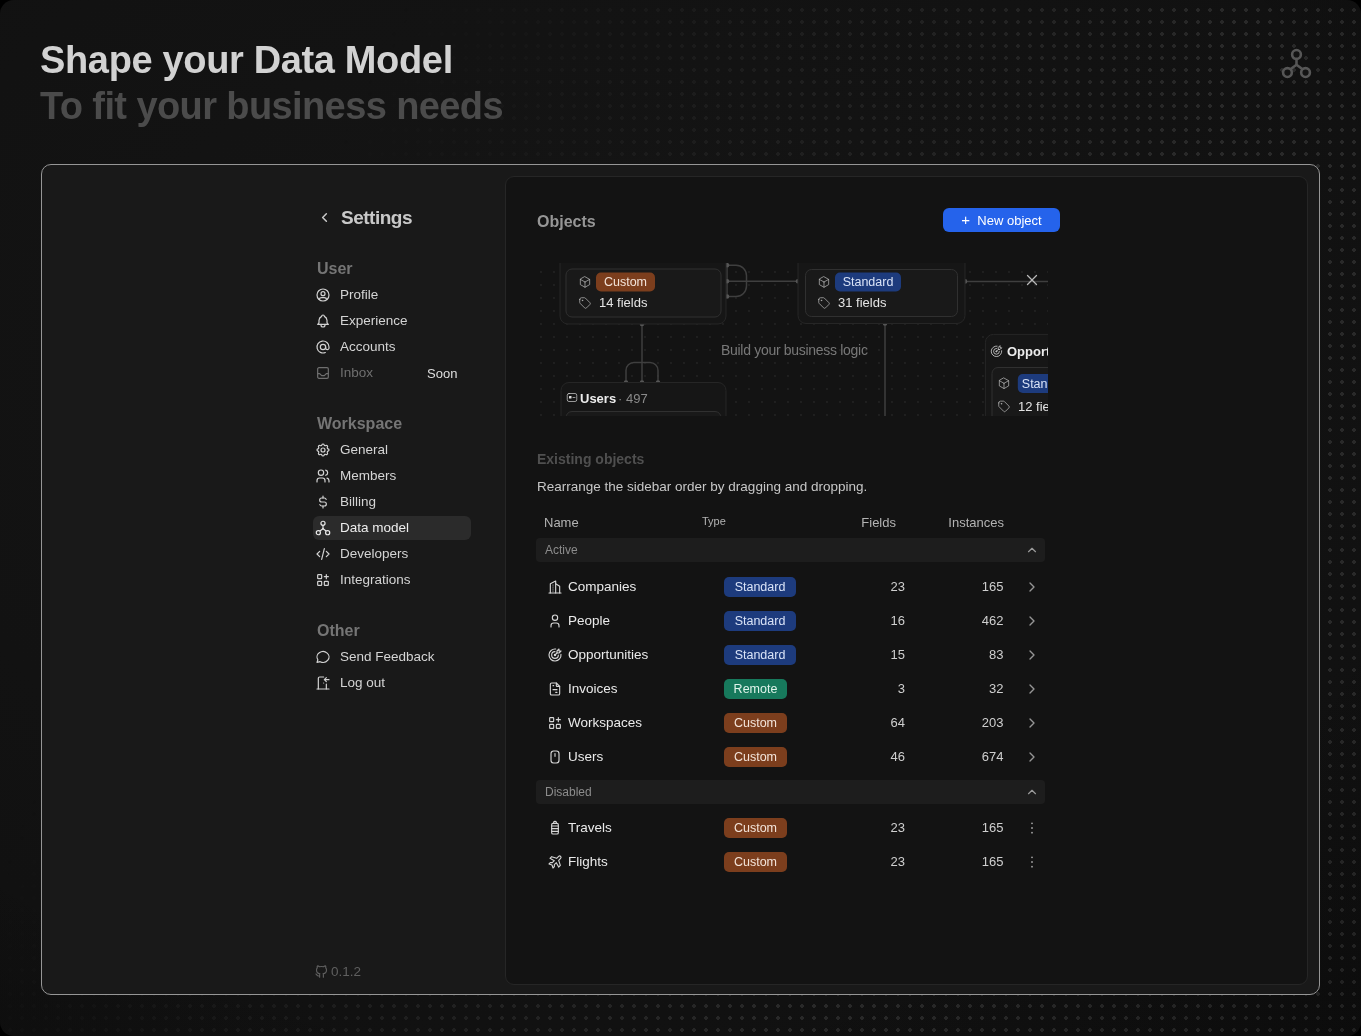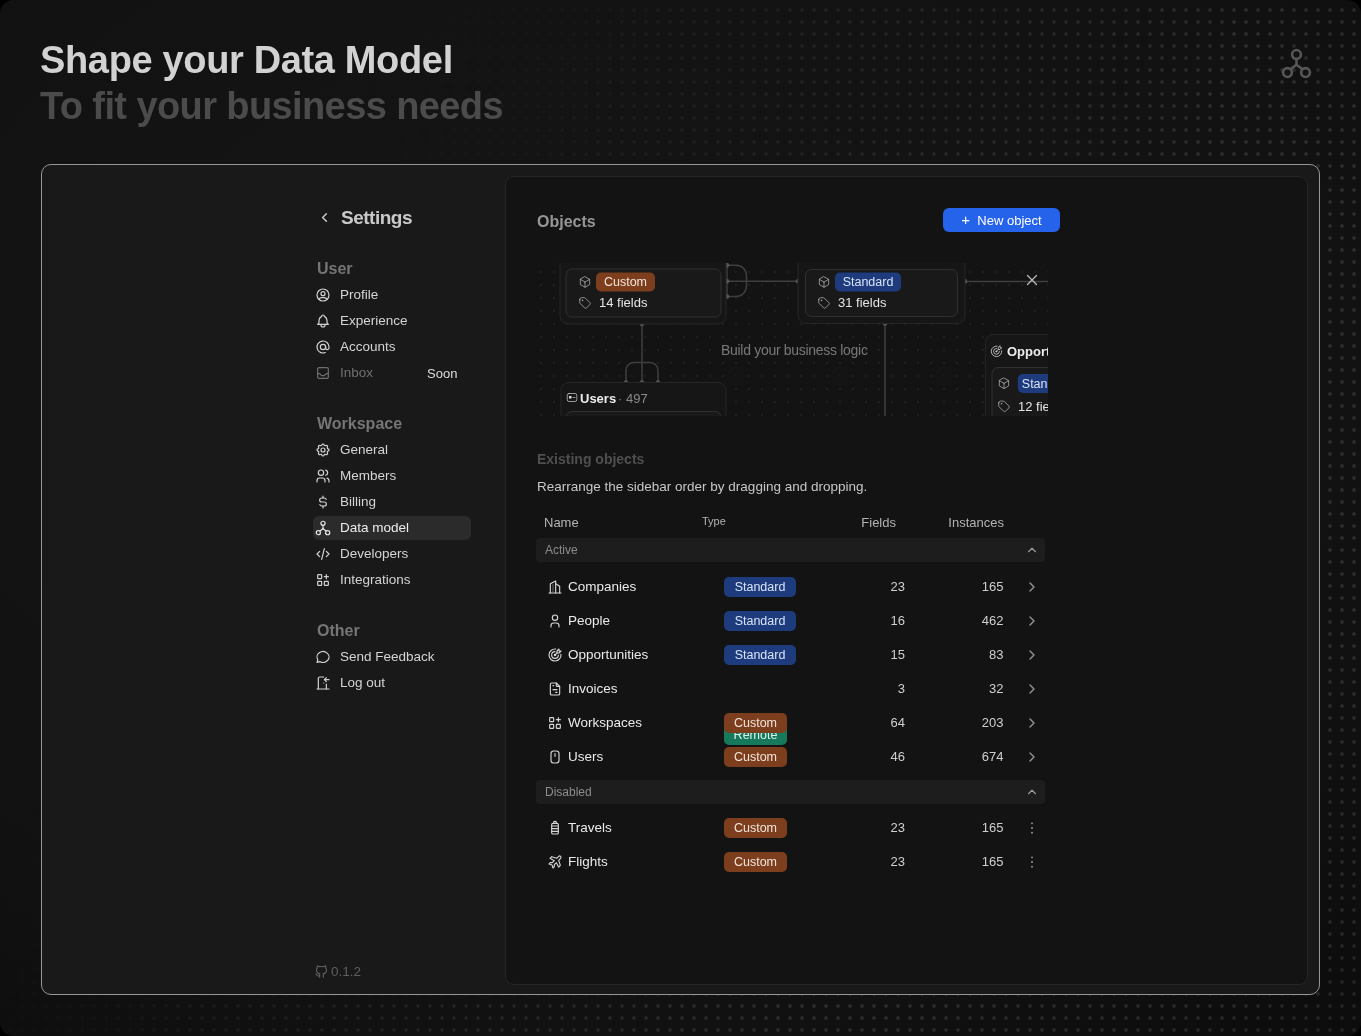--- a/index.html
+++ b/index.html
@@ -320,21 +320,21 @@
       <path d="M9 6l6 6l-6 6"></path>
     </svg>
   <svg class="ic ri" style="left:547px; top:681px;" viewBox="0 0 24 24">
       <path d="M14 3v4a1 1 0 0 0 1 1h4"></path>
       <path d="M17 21h-10a2 2 0 0 1 -2 -2v-14a2 2 0 0 1 2 -2h7l5 5v11a2 2 0 0 1 -2 2z"></path>
       <path d="M9 7l1 0"></path>
       <path d="M9 13l6 0"></path>
       <path d="M13 17l2 0"></path>
     </svg>
   <div class="t rname" style="left:568px; top:680px; line-height:18px;">Invoices</div>
-  <div class="badge b-rem" style="left:724px; top:679px; width:63px;margin-top:46px;">Remote</div>
+  <div class="badge b-rem" style="left:724px; top:679px; width:63px;">Remote</div>
   <div class="num" style="left:845px; top:681px; width:60px; line-height:16px;">3</div>
   <div class="num" style="left:940px; top:681px; width:63.5px; line-height:16px;">32</div>
   <svg class="ic" style="left:1024px; top:681px;" width="16" height="16" viewBox="0 0 24 24" fill="none" stroke="#969696" stroke-width="2" stroke-linecap="round" stroke-linejoin="round">
       <path d="M9 6l6 6l-6 6"></path>
     </svg>
   <svg class="ic ri" style="left:547px; top:715px;" viewBox="0 0 24 24">
       <rect x="4" y="4" width="6" height="6" rx="1"></rect>
       <rect x="4" y="14" width="6" height="6" rx="1"></rect>
       <rect x="14" y="14" width="6" height="6" rx="1"></rect>
       <path d="M14 7h6"></path>

